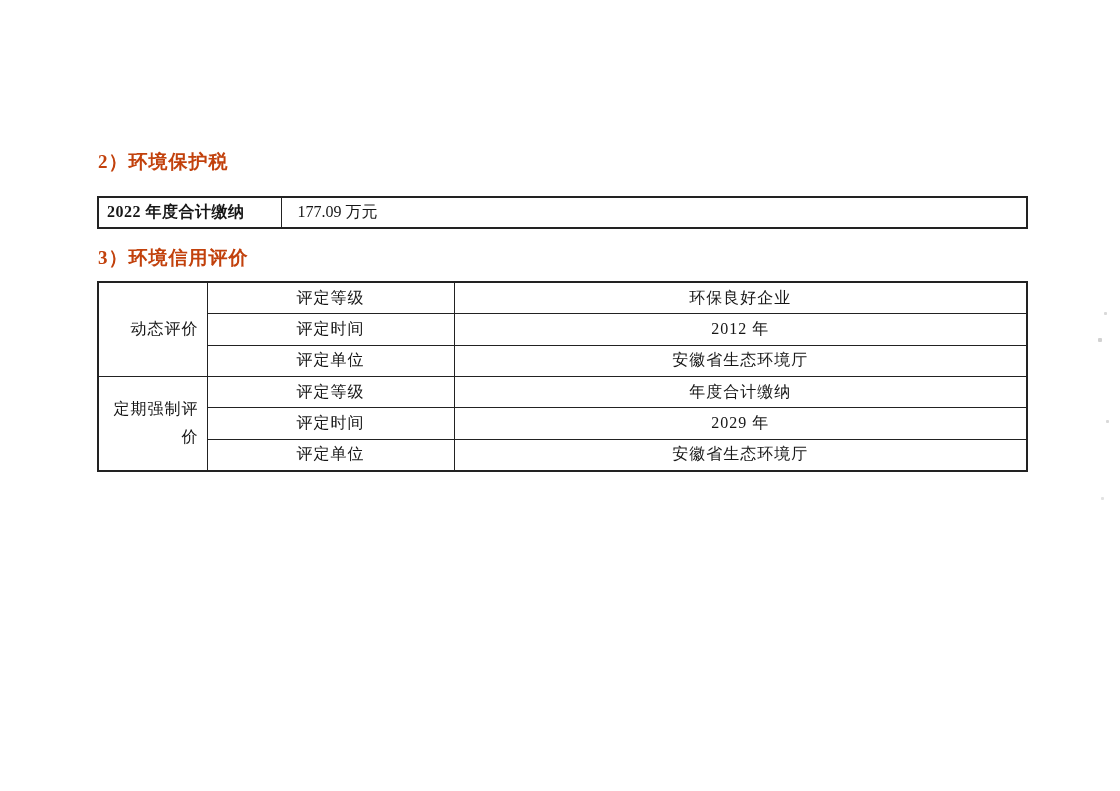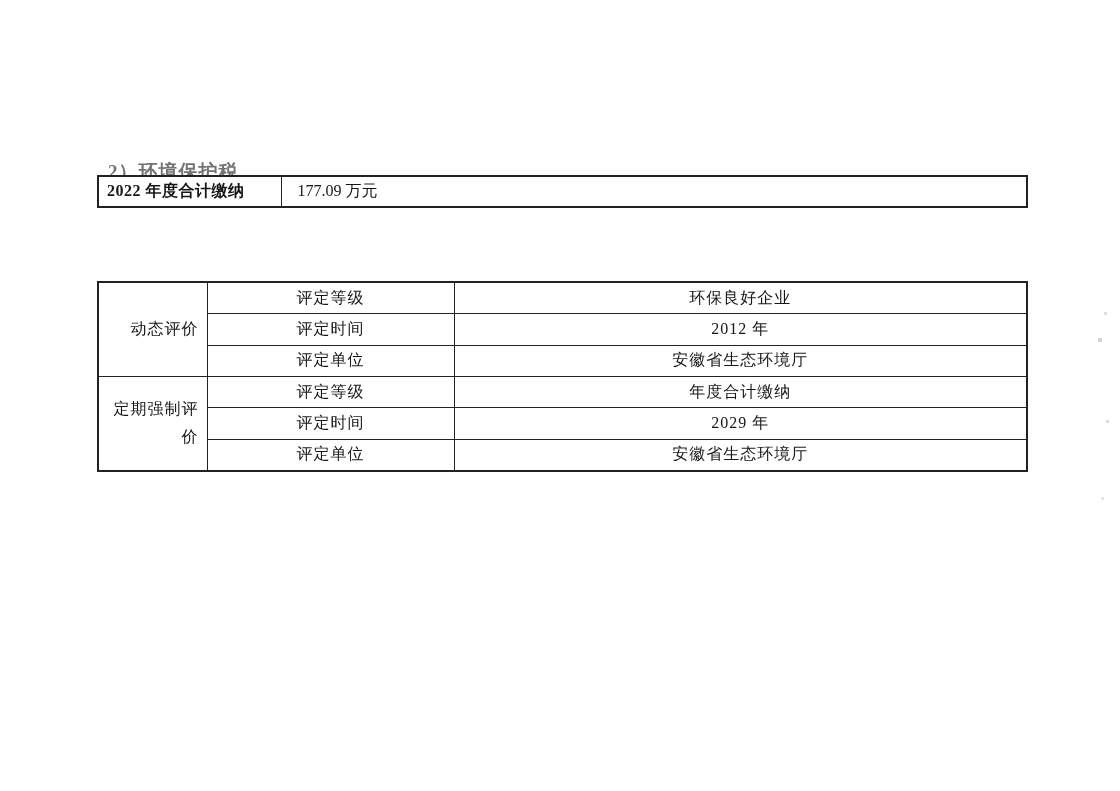--- a/index.html
+++ b/index.html
@@ -12,25 +12,25 @@
     position: relative;
     width: 1120px;
     height: 791px;
     background: #ffffff;
     overflow: hidden;
     color: #161616;
   }
   .heading {
     position: absolute;
     left: 98px;
-    margin: 10px;
+    margin: 0;
     font-size: 19px;
     font-weight: 700;
     letter-spacing: 1px;
-    color: #737373;
+    color: #c2410c;
     white-space: nowrap;
   }
   .heading-tax { top: 149px; }
   .heading-credit { top: 245px; }
 
   table.doc-table {
     position: absolute;
     left: 97px;
     border-collapse: collapse;
     table-layout: fixed;
@@ -42,21 +42,21 @@
   }
   table.doc-table { border-width: 2px; }
   table.doc-table td {
     font-size: 16px;
     color: #161616;
     padding: 0 8px;
     overflow: hidden;
   }
 
   
-  .tax-table { top: 175px; height: 33px; }
+  .tax-table { top: 196px; height: 33px; }
   .tax-table td.tax-label {
     font-weight: 700;
     text-align: left;
     padding-left: 8px;
     letter-spacing: 0.5px;
   }
   .tax-table td.tax-value {
     text-align: left;
     padding-left: 16px;
   }
@@ -106,20 +106,21 @@
       <col style="width:746px">
     </colgroup>
     <tbody>
       <tr>
         <td class="tax-label">2022 年度合计缴纳</td>
         <td class="tax-value">177.09 万元</td>
       </tr>
     </tbody>
   </table>
 
+  <h2 class="heading heading-credit">3）环境信用评价</h2>
 
   <table class="doc-table credit-table">
     <colgroup>
       <col style="width:109px">
       <col style="width:247px">
       <col style="width:573px">
     </colgroup>
     <tbody>
       <tr>
         <td class="group-cell" rowspan="3">动态评价</td>

